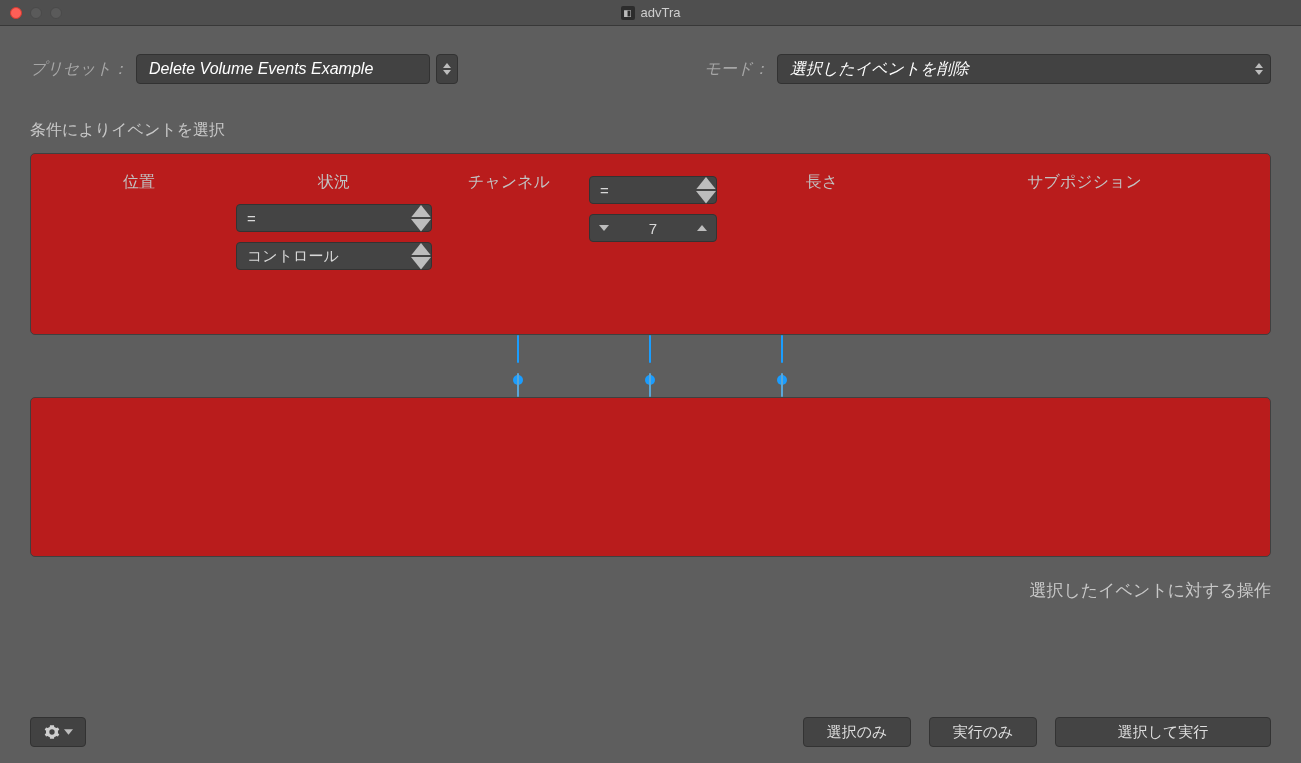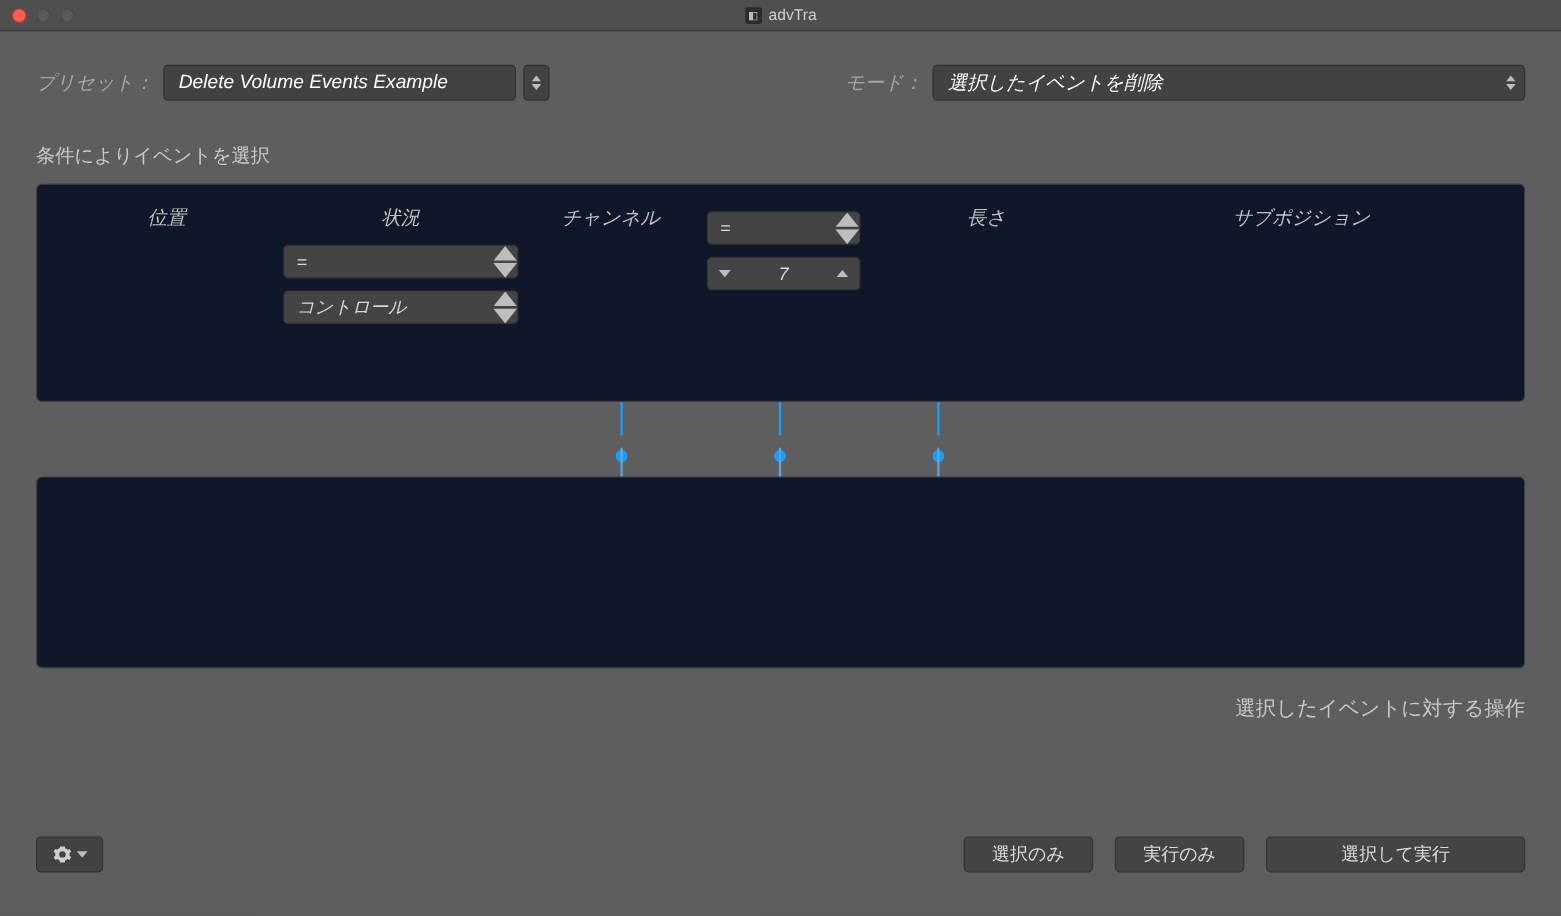--- a/index.html
+++ b/index.html
@@ -26,21 +26,21 @@
 .updown-btn { background: #424242; border: 1px solid #323232; border-radius: 4px; height: 30px; }
 
 .preset-select { width: 294px; margin-left: 8px; }
 .mode-select { width: 494px; margin-left: 8px; }
 .toprow .spacer { flex: 1; }
 
 
 .heading { color: #c9c9c9; font-size: 16px; margin-top: 36px; margin-bottom: 12px; }
 
 
-.panel { background: #0f172a; border: 1px solid #404040; border-radius: 5px; font-style: italic; }
+.panel { background: #b91c1c; border: 1px solid #404040; border-radius: 5px; }
 
 .cond-panel { height: 182px; padding: 14px 18px 18px 18px; }
 .cols { display: flex; }
 .col { text-align: center; }
 .col-head { color: #c2c2c2; font-size: 16px; height: 28px; display: flex; align-items: center; justify-content: center; }
 .col.position { width: 180px; }
 .col.status   { width: 210px; }
 .col.channel  { width: 140px; }
 .col.data1    { width: 148px; }
 .col.data2    { width: 168px; }
@@ -67,21 +67,21 @@
 .slider .track-bot { position: absolute; bottom: 0; left: 1px; width: 2px; height: 24px; background: #5aa6d8; border-radius: 1px; }
 .slider .knob { position: absolute; top: 40px; left: -3px; width: 10px; height: 10px; background: #1a9dff; border-radius: 50%; }
 .slider.s1 { left: 486px; }
 .slider.s2 { left: 618px; }
 .slider.s3 { left: 750px; }
 
 .ops-panel { height: 160px; margin-top: 0; }
 .ops-caption { color: #c8c8c8; font-size: 17px; text-align: right; margin-top: 22px; }
 
 
-.bottom { position: absolute; bottom: 36px; left: 30px; right: 30px; display: flex; align-items: center; }
+.bottom { position: absolute; bottom: 16px; left: 30px; right: 30px; display: flex; align-items: center; }
 .gearbtn { background: #424242; border: 1px solid #323232; border-radius: 4px; height: 30px; width: 56px; display: flex; align-items: center; justify-content: center; gap: 4px; color: #cfcfcf; }
 .bottom .spacer { flex: 1; }
 .btn { background: #444; border: 1px solid #333; border-radius: 4px; height: 30px; color: #dedede; font-size: 15px; display: flex; align-items: center; justify-content: center; margin-left: 18px; cursor: pointer; }
 .btn.w1 { width: 108px; }
 .btn.w2 { width: 108px; }
 .btn.w3 { width: 216px; }
 
 svg { display: block; }
 </style>
 </head>

